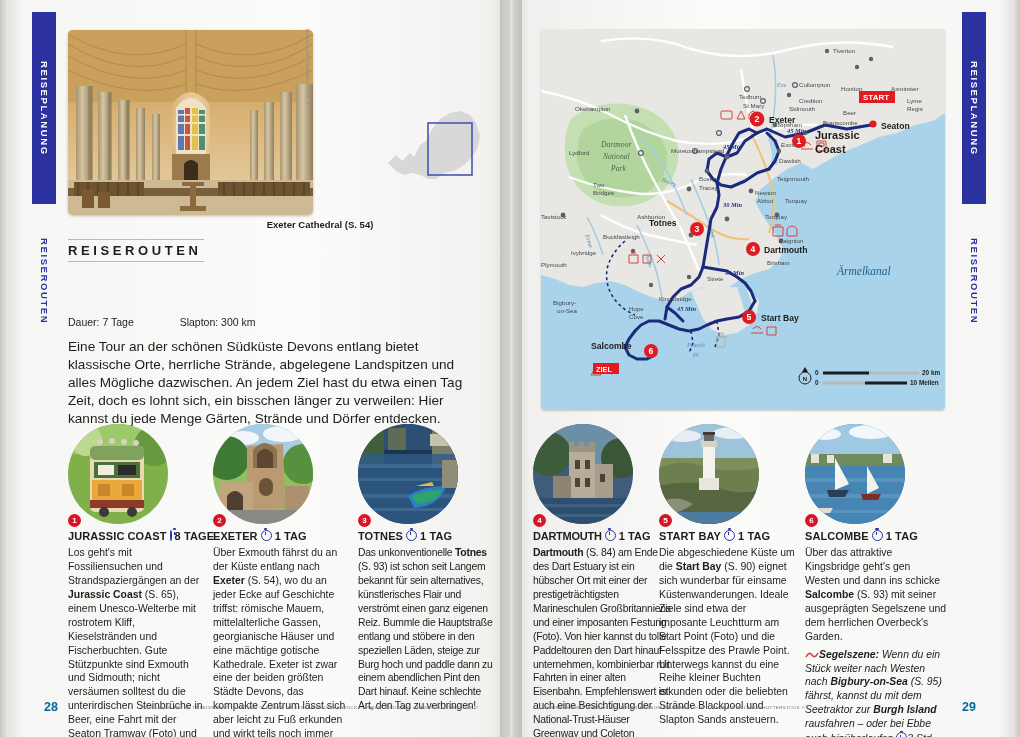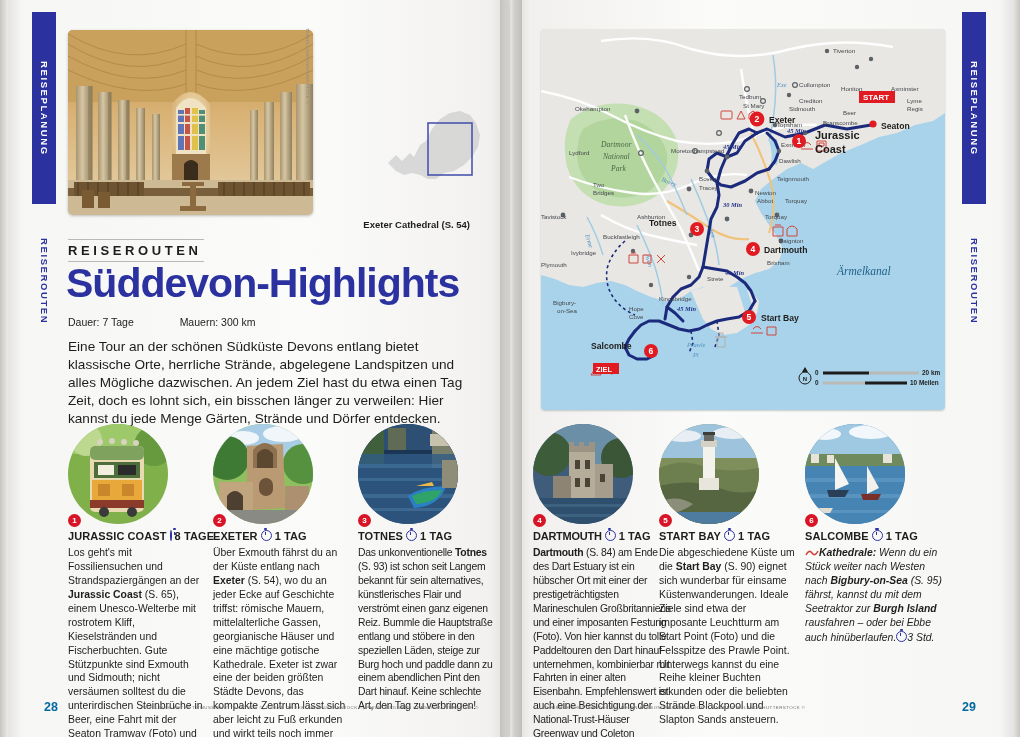--- a/index.html
+++ b/index.html
@@ -40,21 +40,21 @@
   .tab-plain{top:206px;height:150px;background:transparent;}
   .tab-plain span{color:#2b32a0;}
 
   
   .hero{position:absolute;left:68px;top:30px;width:245px;height:185px;border-radius:5px;overflow:hidden;
     box-shadow:0 1px 3px rgba(0,0,0,.25);}
   .hero svg{display:block;}
   .hero-credit{position:absolute;left:305px;top:28px;width:12px;height:120px;}
   .hero-credit span{writing-mode:vertical-rl;font-size:4.2px;letter-spacing:.3px;color:#8e8e8e;white-space:nowrap;}
   .inset-map{position:absolute;left:380px;top:95px;width:110px;height:110px;}
-  .hero-cap{position:absolute;left:170px;top:219px;width:300px;text-align:right;
+  .hero-cap{position:absolute;left:170px;top:219px;width:300px;text-align:center;
     font-size:9.5px;font-weight:700;color:#1d1d1b;}
 
   .rule{position:absolute;background:#b9b9b6;height:1px;}
   .kicker{position:absolute;left:68px;top:243px;font-size:13px;font-weight:700;
     letter-spacing:3.6px;color:#1d1d1b;}
   .headline{position:absolute;left:66px;top:263px;font-size:41px;font-weight:700;
     letter-spacing:-1px;color:#2b32a0;line-height:1;}
   .meta{position:absolute;left:68px;top:316px;font-size:10.5px;color:#1d1d1b;}
   .meta b{font-weight:400;}
   .meta .sp{display:inline-block;width:40px;}
@@ -204,27 +204,26 @@
                L40 80 L32 78 L24 80 L16 76 Z" fill="#d2d2d2" opacity=".85"></path>
       <rect x="48" y="28" width="44" height="52" fill="none" stroke="#4954b0" stroke-width="1.6"></rect>
     </svg>
   </div>
   <div class="hero-cap">Exeter Cathedral (S. 54)</div>
 
   <div class="rule" style="left:68px;top:239px;width:136px;"></div>
   <div class="kicker">REISEROUTEN</div>
   <div class="rule" style="left:68px;top:261px;width:136px;"></div>
 
-  <div class="headline">Süddevon-Highlights</div>
 
   <div class="meta">
     <b>Dauer:</b>
     <span>7 Tage</span>
     <span class="sp"></span>
-    <b>Mauern:</b>
+    <b>Slapton:</b>
     <span>300 km</span>
   </div>
 
   <div class="lede">Eine Tour an der schönen Südküste Devons entlang bietet klassische Orte, herrliche Strände, abgelegene Landspitzen und alles Mögliche dazwischen. An jedem Ziel hast du etwa einen Tag Zeit, doch es lohnt sich, ein bisschen länger zu verweilen: Hier kannst du jede Menge Gärten, Strände und Dörfer entdecken.</div>
 
   <div class="circ" style="left:68px;top:424px;">
     <svg width="100" height="100" viewBox="0 0 100 100">
       <rect width="100" height="100" fill="#7fb04a"></rect>
       <rect y="0" width="100" height="30" fill="#9ec96a"></rect>
       <circle cx="18" cy="16" r="16" fill="#bcd98f"></circle>
@@ -700,23 +699,24 @@
     </h3>
     <p><span>Die abgeschiedene Küste um die </span><b>Start Bay</b><span> (S. 90) eignet sich wunderbar für einsame Küstenwanderungen. Ideale Ziele sind etwa der imposante Leuchtturm am Start Point (Foto) und die Felsspitze des Prawle Point. Unterwegs kannst du eine Reihe kleiner Buchten erkunden oder die beliebten Strände Blackpool und Slapton Sands ansteuern.</span></p>
   </div>
 
   <div class="stop" style="left:805px;top:529px;width:142px;">
     <h3>
       <span>SALCOMBE</span>
       <span class="clock"></span>
       <span>1 TAG</span>
     </h3>
+    <p><span>Über das attraktive Kingsbridge geht's gen Westen und dann ins schicke </span><b>Salcombe</b><span> (S. 93) mit seiner ausgeprägten Segelszene und dem herrlichen Overbeck's Garden.</span></p>
     <p class="abstecher"><span class="squig"><svg width="14" height="6" viewBox="0 0 14 6">
             <path d="M1 5 Q4 -1 7 3 Q10 7 13 1" stroke="#d2453c" stroke-width="1.6" fill="none"></path>
-          </svg></span><b>Kathedrale:</b><span> Wenn du ein Stück weiter nach Westen nach </span><b>Bigbury-on-Sea</b><span> (S. 95) fährst, kannst du mit dem Seetraktor zur </span><b>Burgh Island</b><span> rausfahren – oder bei Ebbe auch hinüberlaufen.</span><span class="clock"></span><span>3 Std.</span></p>
+          </svg></span><b>Segelszene:</b><span> Wenn du ein Stück weiter nach Westen nach </span><b>Bigbury-on-Sea</b><span> (S. 95) fährst, kannst du mit dem Seetraktor zur </span><b>Burgh Island</b><span> rausfahren – oder bei Ebbe auch hinüberlaufen.</span><span class="clock"></span><span>3 Std.</span></p>
   </div>
 
   <div class="tabcol left">
     <div class="tab tab-filled">
       <span>REISEPLANUNG</span>
     </div>
     <div class="tab tab-plain">
       <span>REISEROUTEN</span>
     </div>
   </div>

